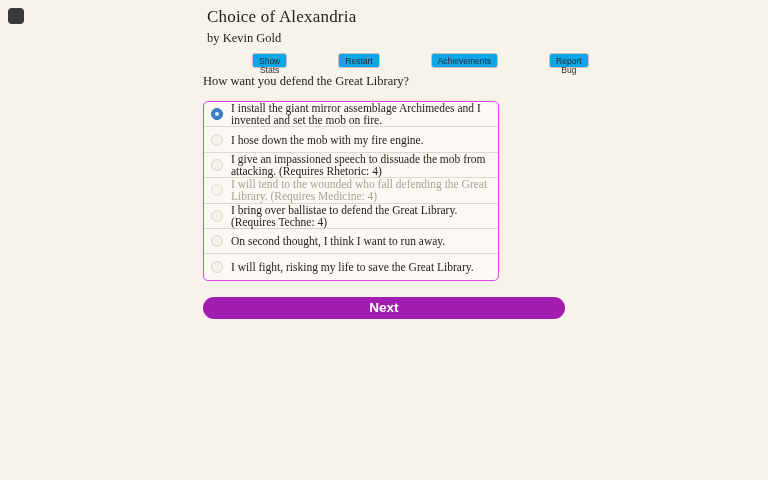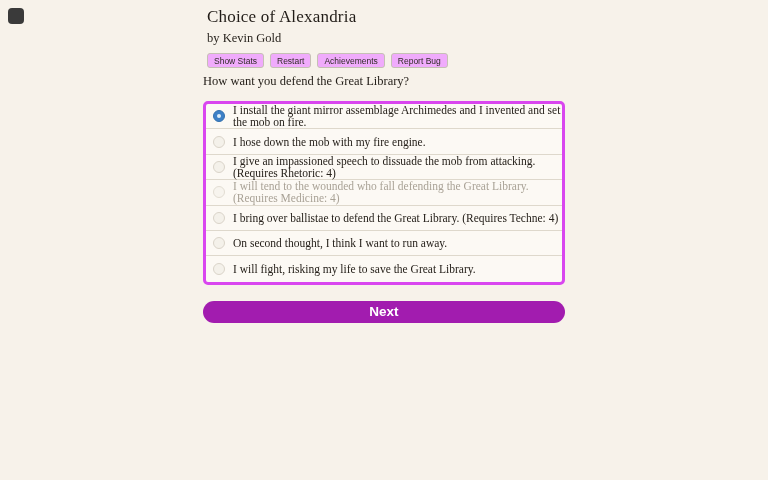--- a/index.html
+++ b/index.html
@@ -46,37 +46,38 @@
     display: flex;
     gap: 6px;
     margin: 7px 0 0 4px;
     height: 15px;
   }
   .toolbar button {
     font-family: "Liberation Sans", sans-serif;
     font-size: 8.5px;
     line-height: 1;
     color: #2e2a25;
-    background: #f0abfc;
+    background: #0ea5e9;
     border: 1px solid #c6c0b5;
     border-radius: 3px;
     padding: 3px 6px 2px 6px;
     cursor: pointer;
+    margin-left: 45px;
   }
   .question {
     margin: 6px 0 0 0;
     font-size: 12.5px;
     color: #26211b;
     line-height: 15px;
   }
   .choice-list {
     margin-top: 12px;
-    width: 362px;
+    width: 296px;
     box-sizing: border-box;
-    border: 3px solid #d946ef;
+    border: 1px solid #d946ef;
     border-radius: 5px;
     background: #fcf9f4;
     overflow: hidden;
   }
   .choice {
     display: flex;
     align-items: center;
     height: 25.4px;
     border-bottom: 1px solid #ded8cc;
     box-sizing: border-box;

